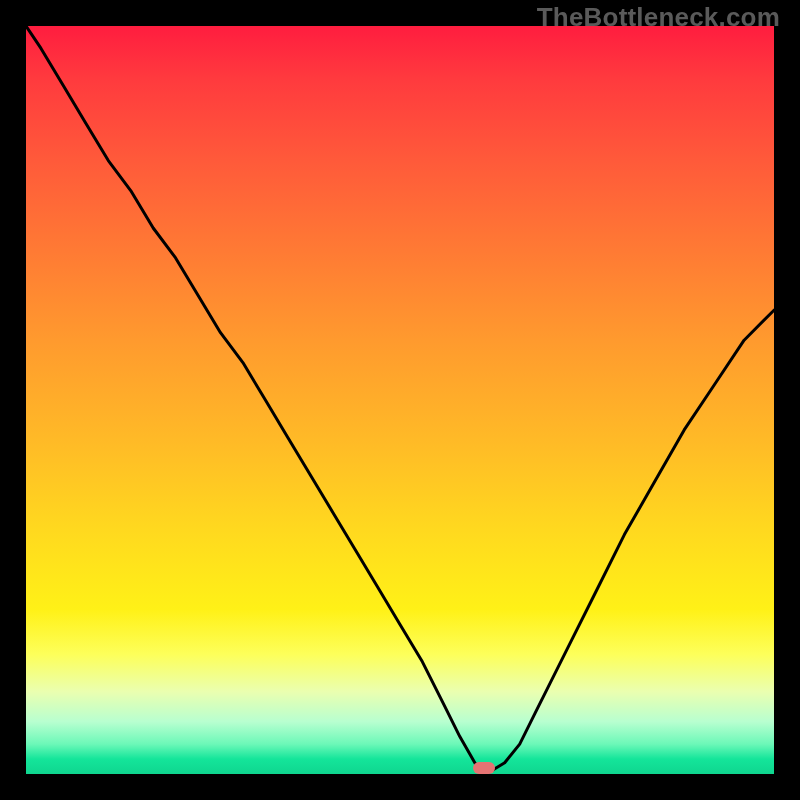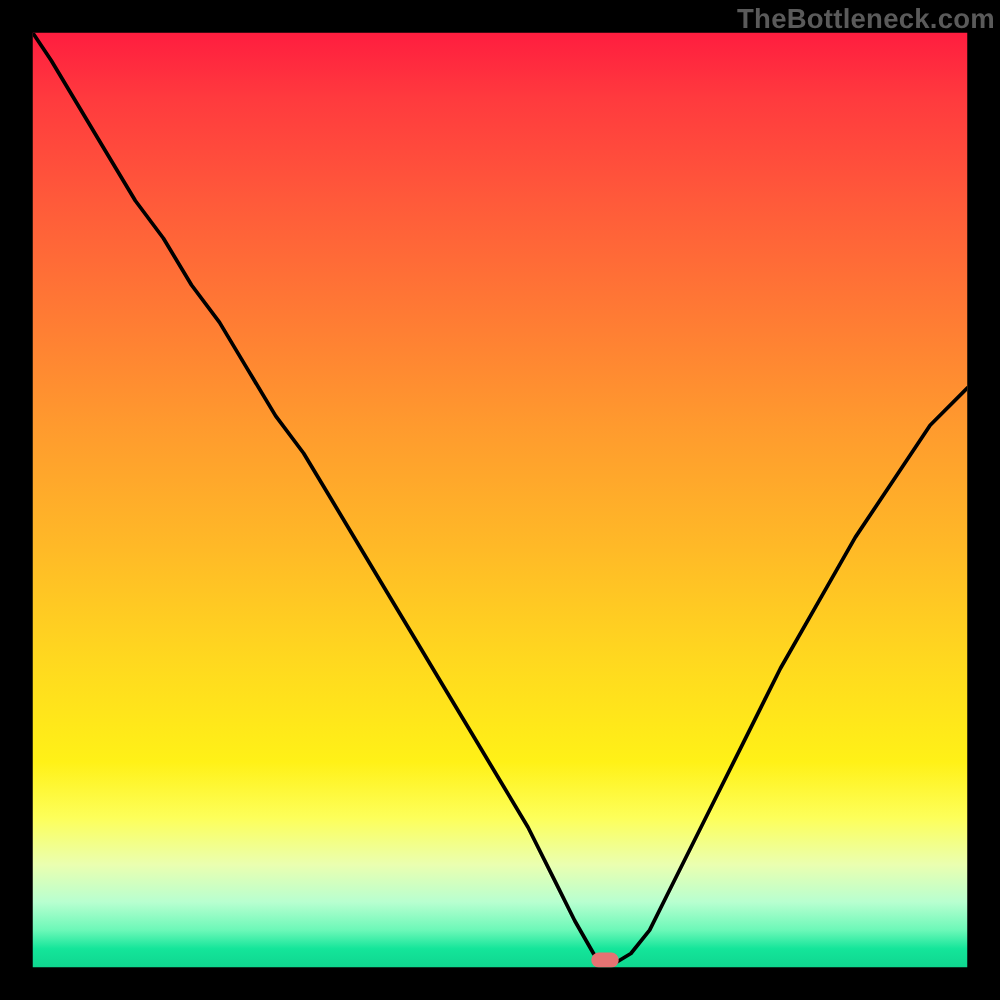--- a/index.html
+++ b/index.html
@@ -13,23 +13,23 @@
   }
   .frame {
     position: relative;
     width: 800px;
     height: 800px;
     background: #000;
   }
   .watermark {
     position: absolute;
     top: 2px;
-    right: 4px;
+    right: 20px;
     color: #5a5a5a;
-    font-size: 22px;
+    font-size: 26px;
     font-weight: 600;
     font-family: Arial, sans-serif;
     letter-spacing: 0.2px;
     z-index: 5;
   }
   .plot-area {
     position: absolute;
     left: 26px;
     top: 26px;
     width: 748px;

